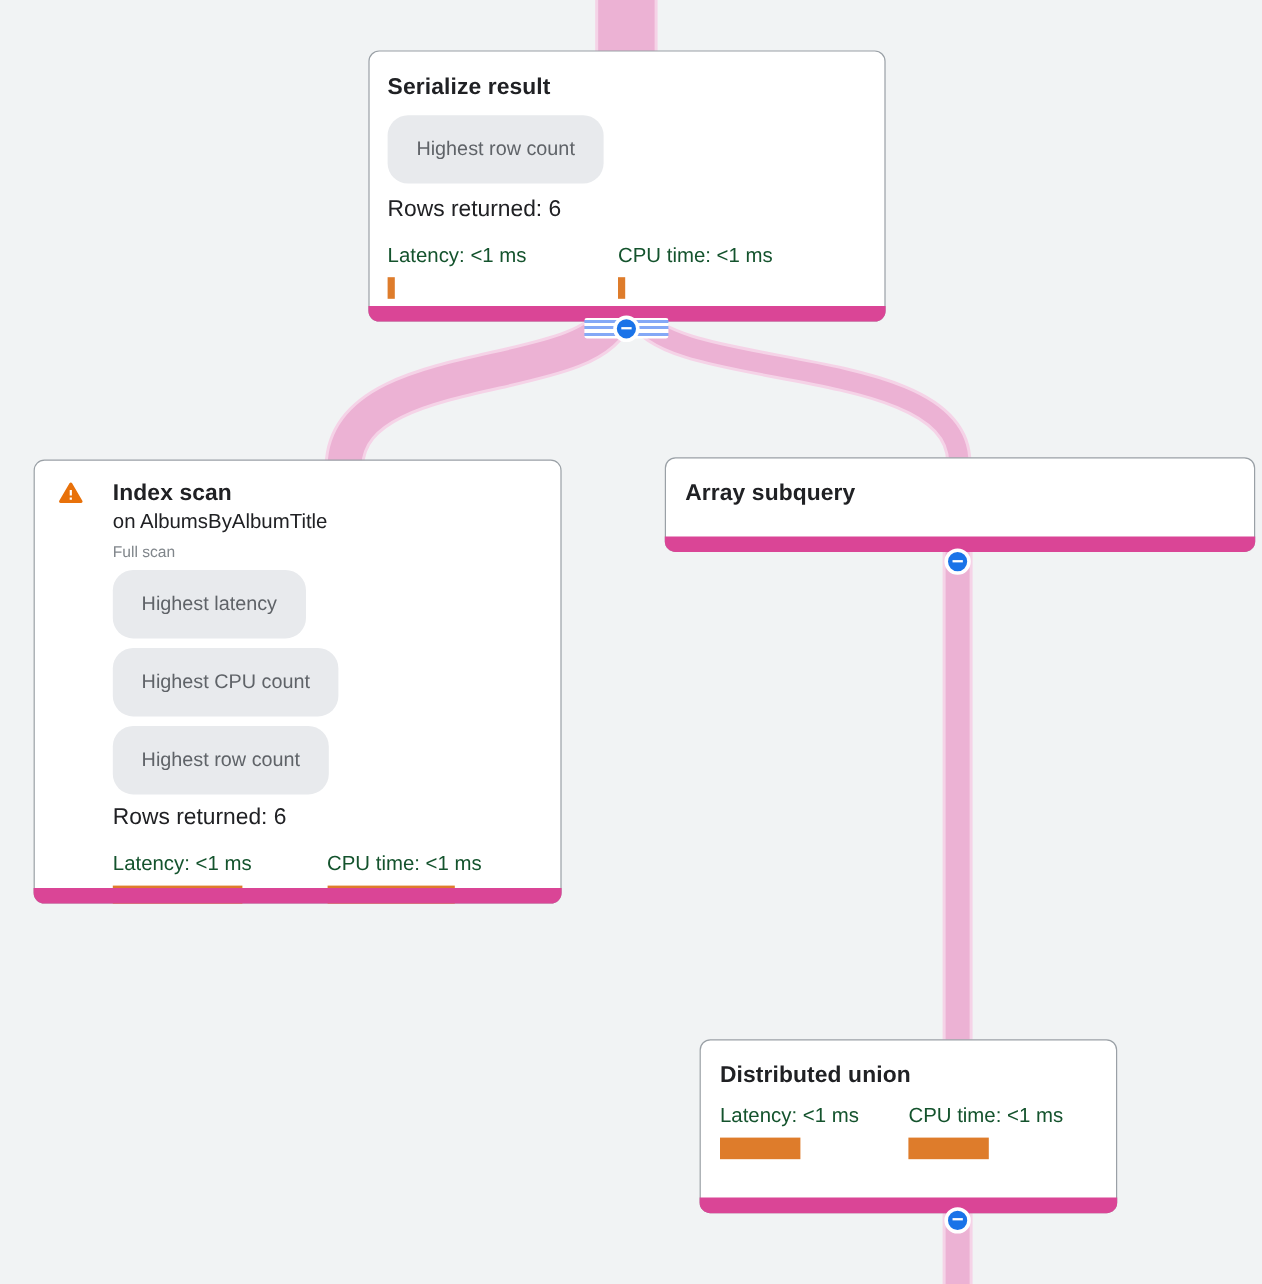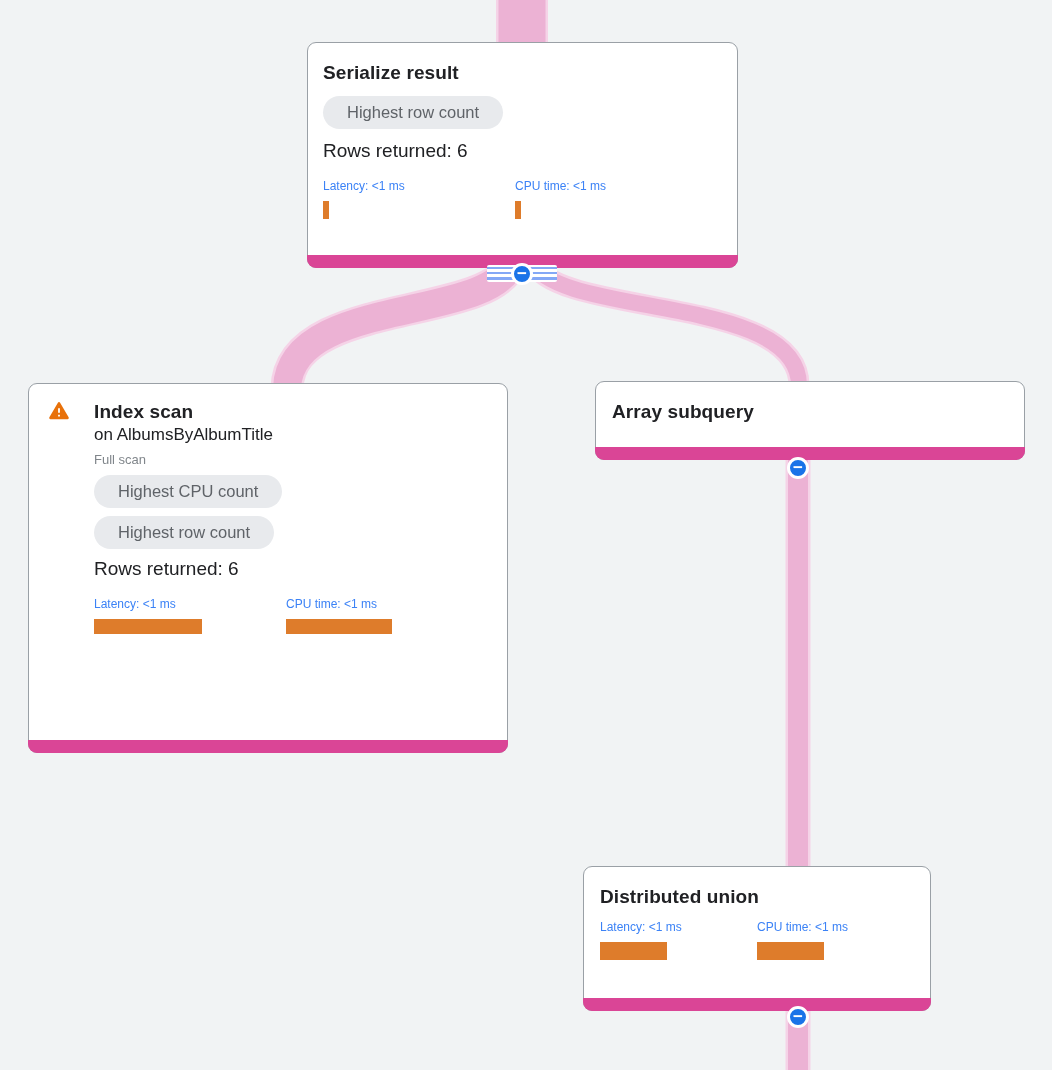--- a/index.html
+++ b/index.html
@@ -30,26 +30,26 @@
   .card-body{padding:14px 16px 0 16px;}
   .card-body.indent{padding-left:19px;}
   .content-col{margin-left:46px;}
   .node-title{font-size:19px;font-weight:600;letter-spacing:.1px;margin-top:5px;}
   .node-subtitle{font-size:17px;margin-top:2px;}
   .node-note{font-size:13px;color:var(--text_secondary);margin-top:7px;}
   .badge-row{margin-top:8px;}
   .badge-row.first{margin-top:12px;}
   .badge{
     display:inline-block;background:var(--badge_bg);color:var(--badge_text);
-    font-size:16.5px;line-height:33px;height:33px;padding:0 24px;border-radius:17px;
+    font-size:16.5px;line-height:33px;height:33px;padding:12px 24px;border-radius:17px;
   }
   .rows-returned{font-size:19px;margin-top:11px;}
   .metrics{display:flex;margin-top:17px;}
   .metric{width:192px;}
-  .metric-label{font-size:12px;color:#3b82f6;}
+  .metric-label{font-size:17px;color:#14532d;}
   .metric-bar{margin-top:8px;background:var(--bar_orange);}
   .warning-icon{position:absolute;left:19px;top:16px;width:22px;height:22px;}
 
   .collapse-btn{
     position:absolute;width:22px;height:22px;border-radius:50%;
     background:var(--button_blue);border:3px solid #ffffff;
     display:flex;align-items:center;justify-content:center;
     color:#ffffff;font-size:17px;font-weight:bold;line-height:1;
     z-index:4;transform:translate(-50%,-50%);cursor:pointer;padding:0;
   }
@@ -94,29 +94,32 @@
         </div>
         <div class="metric">
           <div class="metric-label">CPU time: &lt;1 ms</div>
           <div class="metric-bar" style="width: 6px; height: 18px;"></div>
         </div>
       </div>
     </div>
     <div class="card-footer"></div>
   </div>
 
-  <div class="card" style="left:28px;top:383px;width:480px;height:370px;">
+  <div class="card" style="left:28px;top:383px;width:440px;height:370px;">
     <svg class="warning-icon" viewBox="0 0 24 24">
       <path fill-rule="evenodd" fill="var(--warning_orange)" d="M2.7 21 a1.4 1.4 0 0 1 -1.2 -2.1 L10.8 2.9 a1.4 1.4 0 0 1 2.4 0 L22.5 18.9 a1.4 1.4 0 0 1 -1.2 2.1 Z m10.3-3 h-2 v-2 h2 v2 z m0-4 h-2 v-5 h2 v5 z"></path>
     </svg>
     <div class="card-body indent">
       <div class="content-col">
         <div class="node-title" style="margin-top:3px;">Index scan</div>
         <div class="node-subtitle">on AlbumsByAlbumTitle</div>
         <div class="node-note">Full scan</div>
+        <div class="badge-row">
+          <span class="badge">Highest latency</span>
+        </div>
         <div class="badge-row">
           <span class="badge">Highest CPU count</span>
         </div>
         <div class="badge-row">
           <span class="badge">Highest row count</span>
         </div>
         <div class="rows-returned" style="margin-top:9px;">Rows returned: 6</div>
         <div class="metrics">
           <div class="metric">
             <div class="metric-label">Latency: &lt;1 ms</div>
@@ -125,21 +128,21 @@
           <div class="metric">
             <div class="metric-label">CPU time: &lt;1 ms</div>
             <div class="metric-bar" style="width: 106px; height: 15px;"></div>
           </div>
         </div>
       </div>
     </div>
     <div class="card-footer"></div>
   </div>
 
-  <div class="card" style="left:595px;top:381px;width:430px;height:79px;">
+  <div class="card" style="left:554px;top:381px;width:492px;height:79px;">
     <div class="card-body">
       <div class="node-title">Array subquery</div>
     </div>
     <div class="card-footer"></div>
   </div>
 
   <div class="card" style="left:583px;top:866px;width:348px;height:145px;">
     <div class="card-body">
       <div class="node-title">Distributed union</div>
       <div class="metrics" style="margin-top:12px;">

